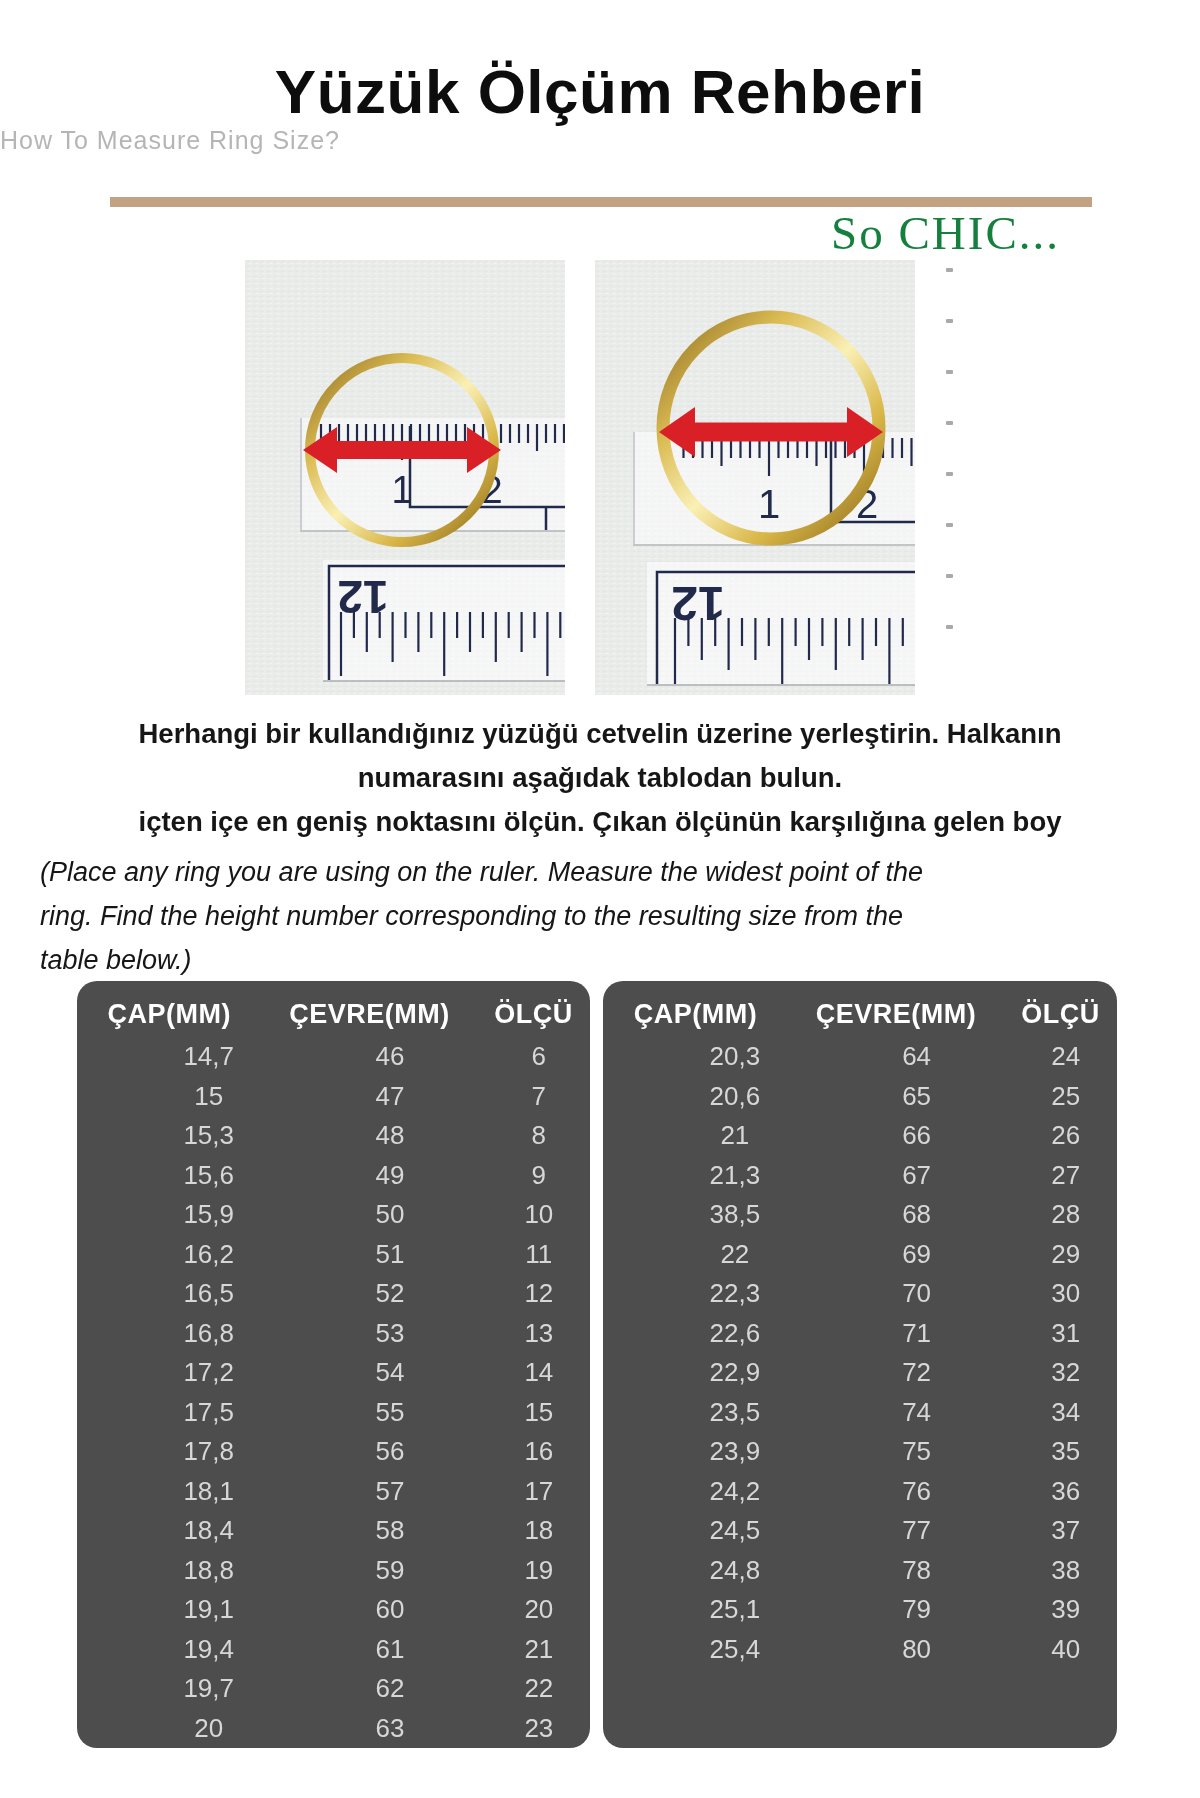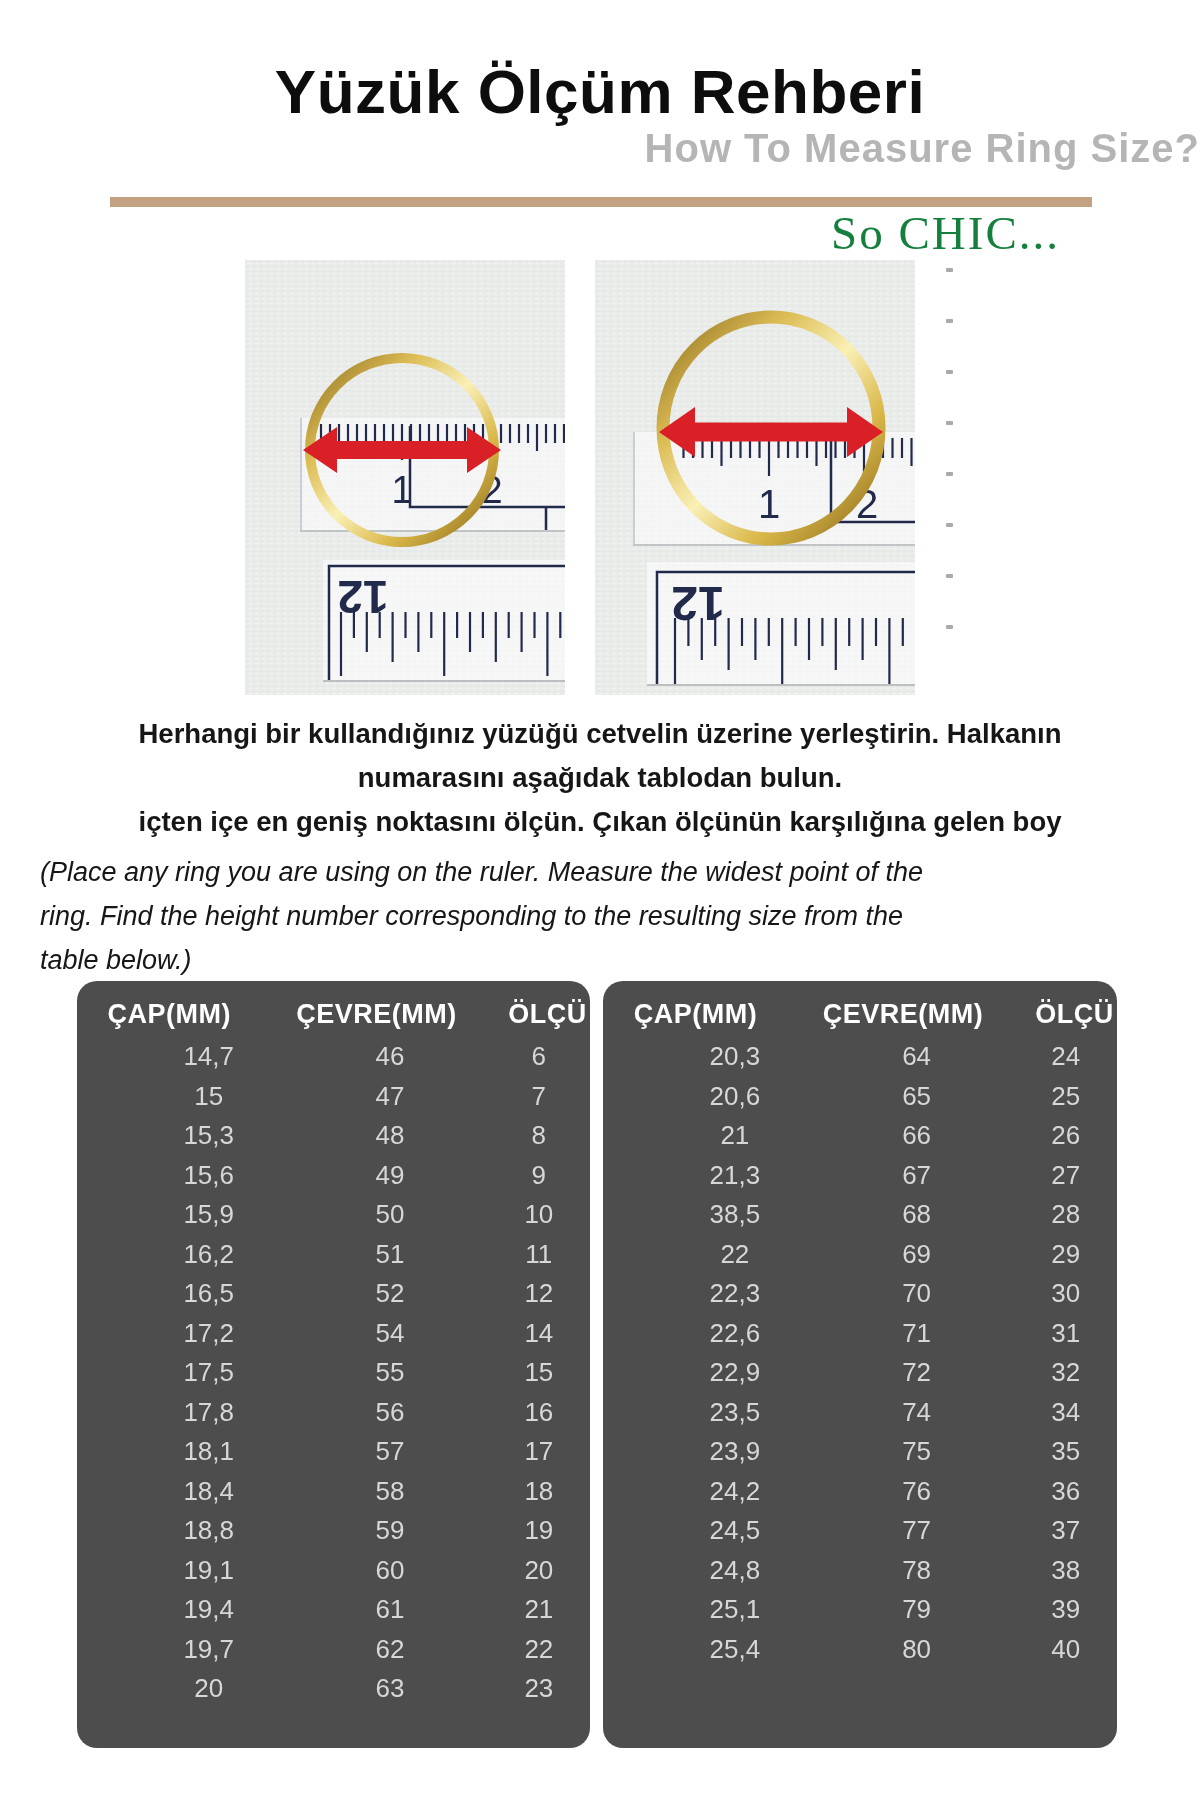--- a/index.html
+++ b/index.html
@@ -1,22 +1,22 @@
 <!DOCTYPE html>
 <html style="--accent-line: #c3a284; --table-bg: #4d4d4d; --header-text: #ffffff; --cell-text: #d7d7d7; --subtitle-gray: #b5b5b5; --title-ink: #0d0d0d; --body-ink: #161616;"><head>
 <meta charset="utf-8">
 <style>
   html,body{margin:0;padding:0;background:#ffffff;}
   .page{position:relative;width:1200px;height:1798px;background:#fff;overflow:hidden;
         font-family:"Liberation Sans", sans-serif;}
   
   .title{position:absolute;top:56px;left:0;width:100%;text-align:center;
          font-size:62px;font-weight:800;color:var(--title-ink,#0d0d0d);letter-spacing:.5px;}
-  .subtitle{position:absolute;top:126px;left:0;width:100%;text-align:right;
-         font-size:40px;font-weight:700;color:var(--subtitle-gray,#b5b5b5);letter-spacing:1px;}
+  .subtitle{position:absolute;top:126px;left:0;width:100%;text-align:left;
+         font-size:25px;font-weight:400;color:var(--subtitle-gray,#b5b5b5);letter-spacing:1px;}
   .divider{position:absolute;left:110px;top:197px;width:982px;height:10px;
          background:var(--accent-line,#c3a284);}
   .brand{position:absolute;top:206px;left:640px;width:420px;padding-right:12px;text-align:right;
          font-family:"Liberation Serif", serif;font-size:47px;color:#15803d;letter-spacing:2px;}
   
   .photo{position:absolute;top:260px;width:320px;height:435px;}
   .photo.p1{left:245px;} .photo.p2{left:595px;}
   .dash-col{position:absolute;left:946px;top:268px;display:flex;flex-direction:column;gap:47px;}
   .dash-col .dash{width:7px;height:4px;background:#a7abae;border-radius:1px;}
   
@@ -24,21 +24,21 @@
          text-align:center;font-size:27.5px;font-weight:700;line-height:44px;color:var(--body-ink,#161616);}
   .tr-text .line{white-space:nowrap;}
   .en-text{position:absolute;top:850px;left:50%;transform:translateX(-50%);width:1120px;
          text-align:left;font-size:27px;font-style:italic;line-height:44px;color:var(--body-ink,#1a1a1a);}
   .en-text .line{white-space:nowrap;}
   
   .size-table{position:absolute;top:981px;width:513px;height:767px;border-radius:20px;
          background:var(--table-bg,#4d4d4d);overflow:hidden;}
   .size-table.left{left:77px;} .size-table.right{left:603px;width:514px;}
   .thead{display:grid;grid-template-columns:36% 42% 22%;height:46px;padding-top:10px;
-         align-items:center;font-size:27px;font-weight:700;color:var(--header-text,#ffffff);letter-spacing:.5px;gap:7px;}
+         align-items:center;font-size:27px;font-weight:700;color:var(--header-text,#ffffff);letter-spacing:.5px;}
   .thead span{text-align:center;}
   .trow{display:grid;grid-template-columns:36% 42% 22%;height:39.5px;align-items:center;
          font-size:26px;font-weight:400;color:var(--cell-text,#d7d7d7);margin-left:48px;}
   .tcell{text-align:center;}
 </style>
 </head>
 <body>
 
 <div class="page">
 
@@ -259,20 +259,25 @@
           <div class="tcell">16,2</div>
           <div class="tcell">51</div>
           <div class="tcell">11</div>
         </div>
         <div class="trow">
           <div class="tcell">16,5</div>
           <div class="tcell">52</div>
           <div class="tcell">12</div>
         </div>
         <div class="trow">
+          <div class="tcell">16,8</div>
+          <div class="tcell">53</div>
+          <div class="tcell">13</div>
+        </div>
+        <div class="trow">
           <div class="tcell">17,2</div>
           <div class="tcell">54</div>
           <div class="tcell">14</div>
         </div>
         <div class="trow">
           <div class="tcell">17,5</div>
           <div class="tcell">55</div>
           <div class="tcell">15</div>
         </div>
         <div class="trow">

